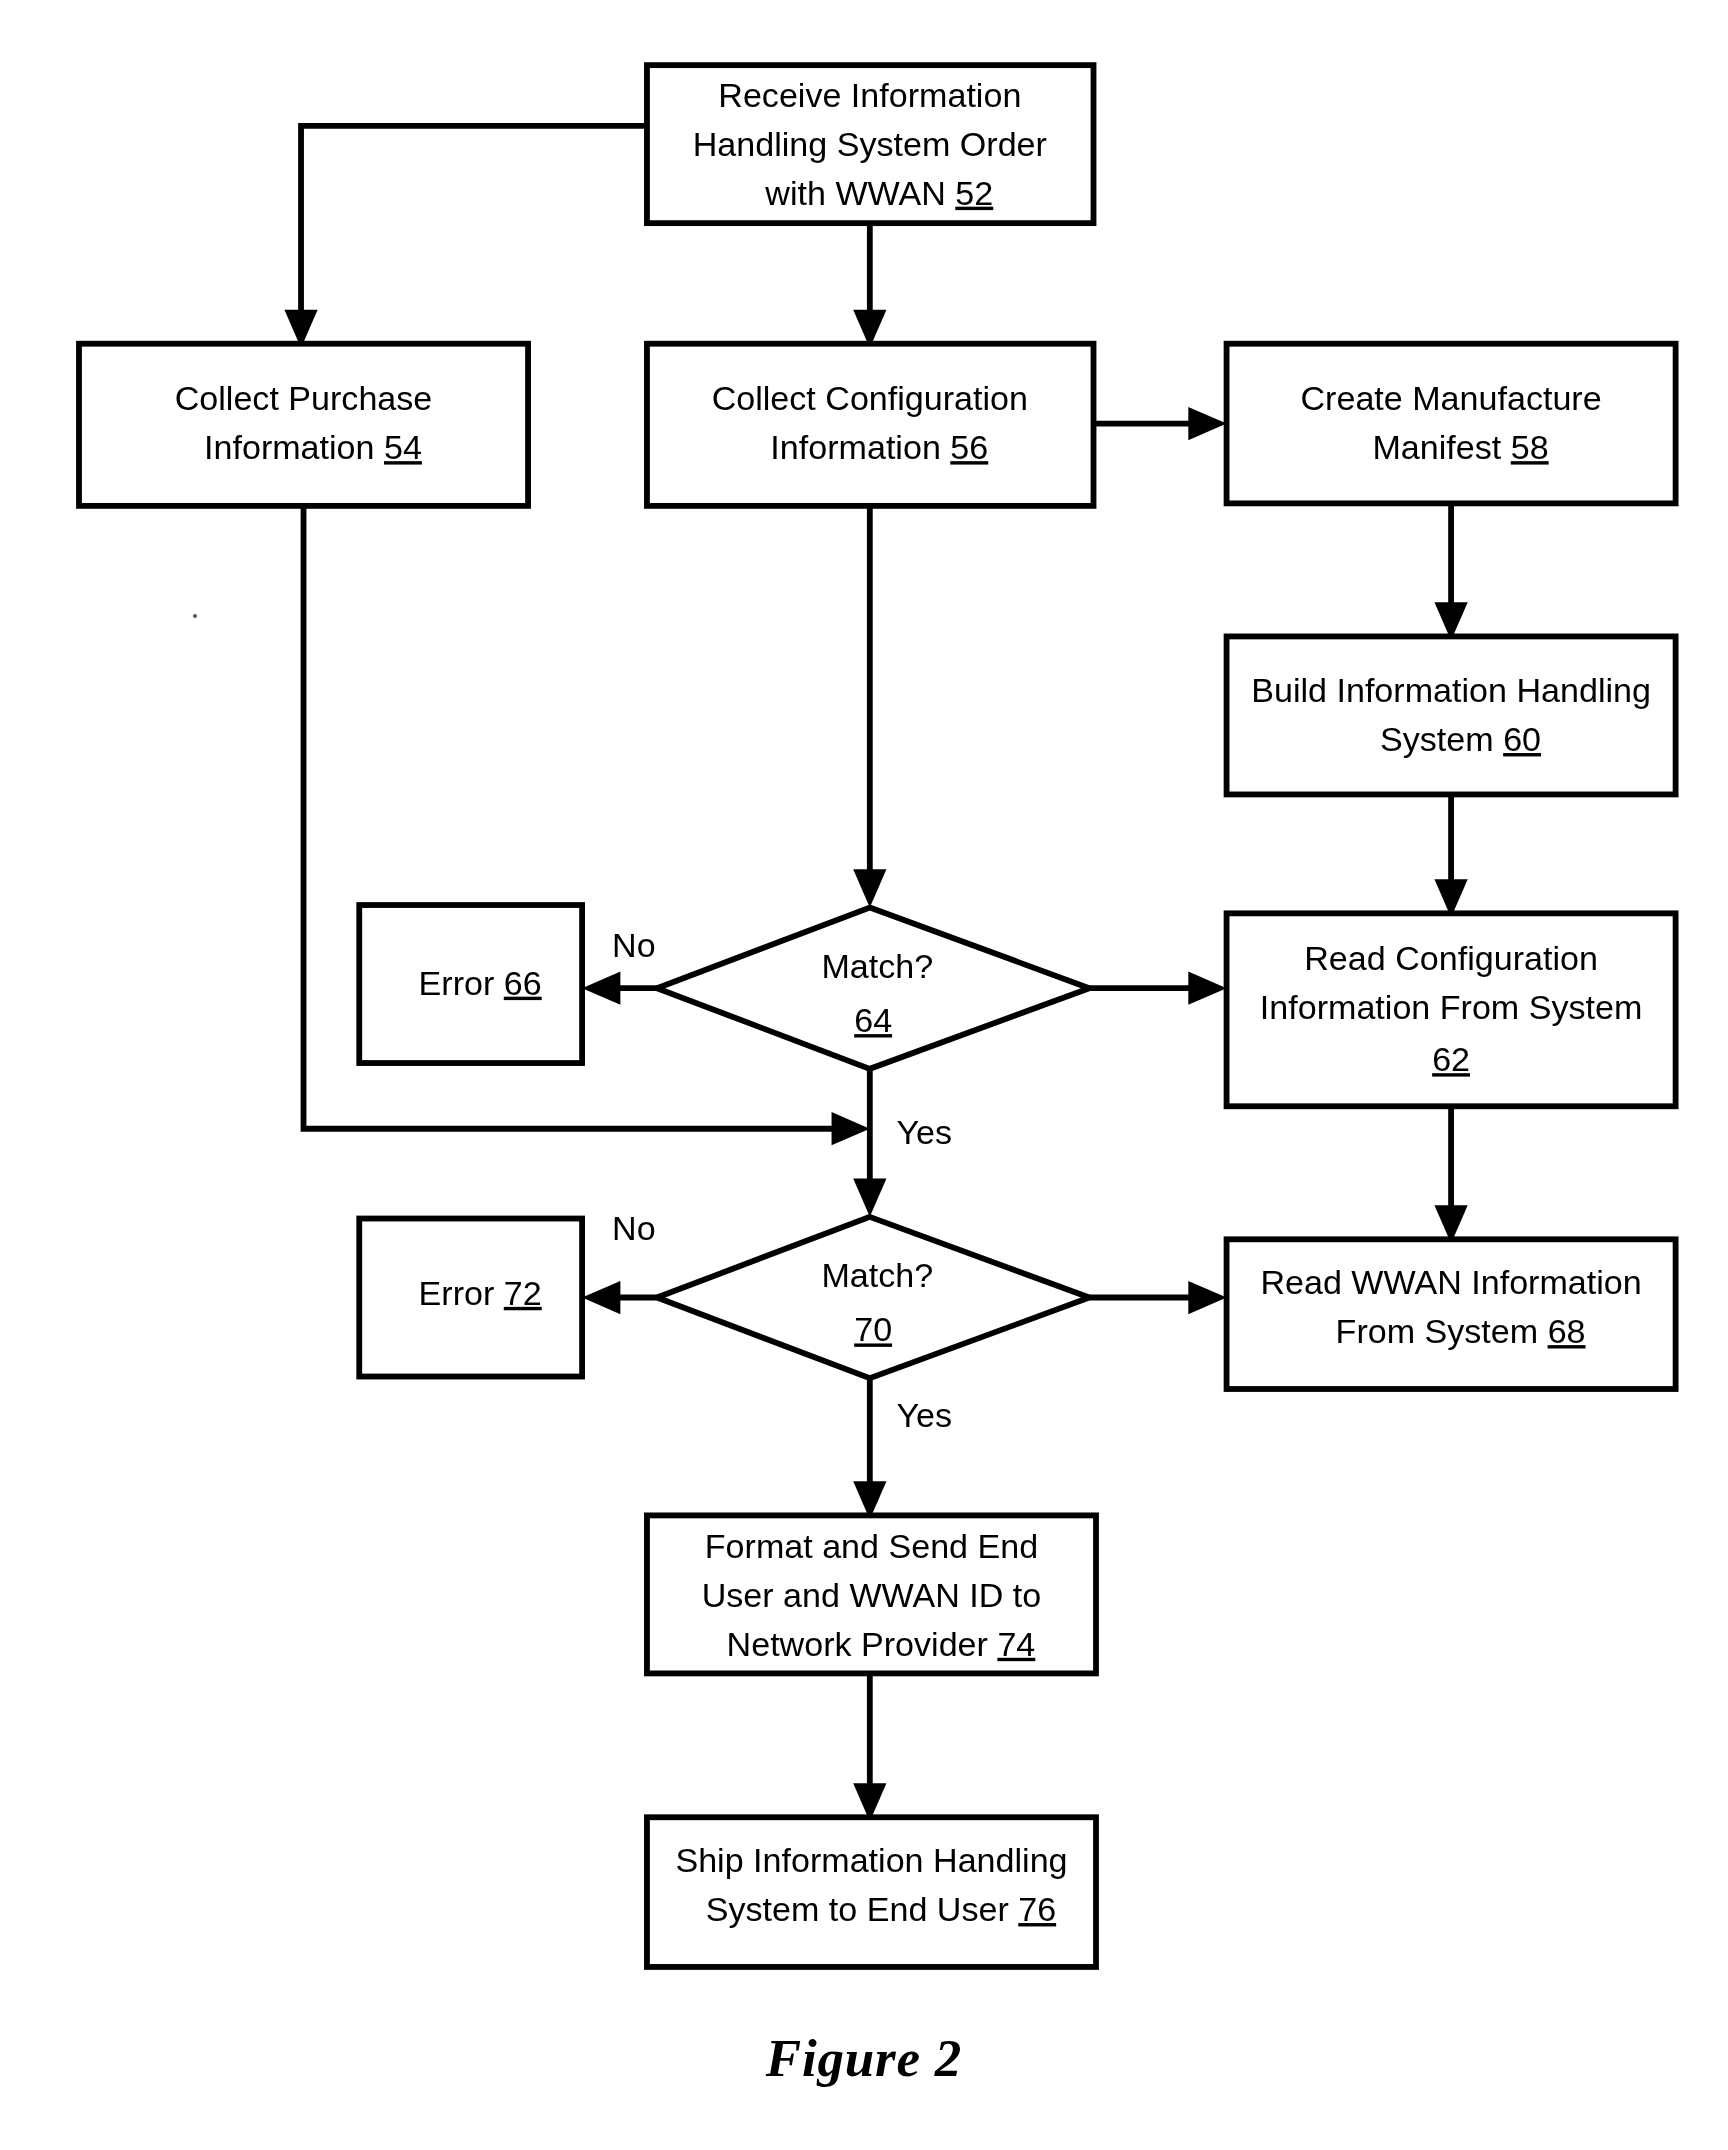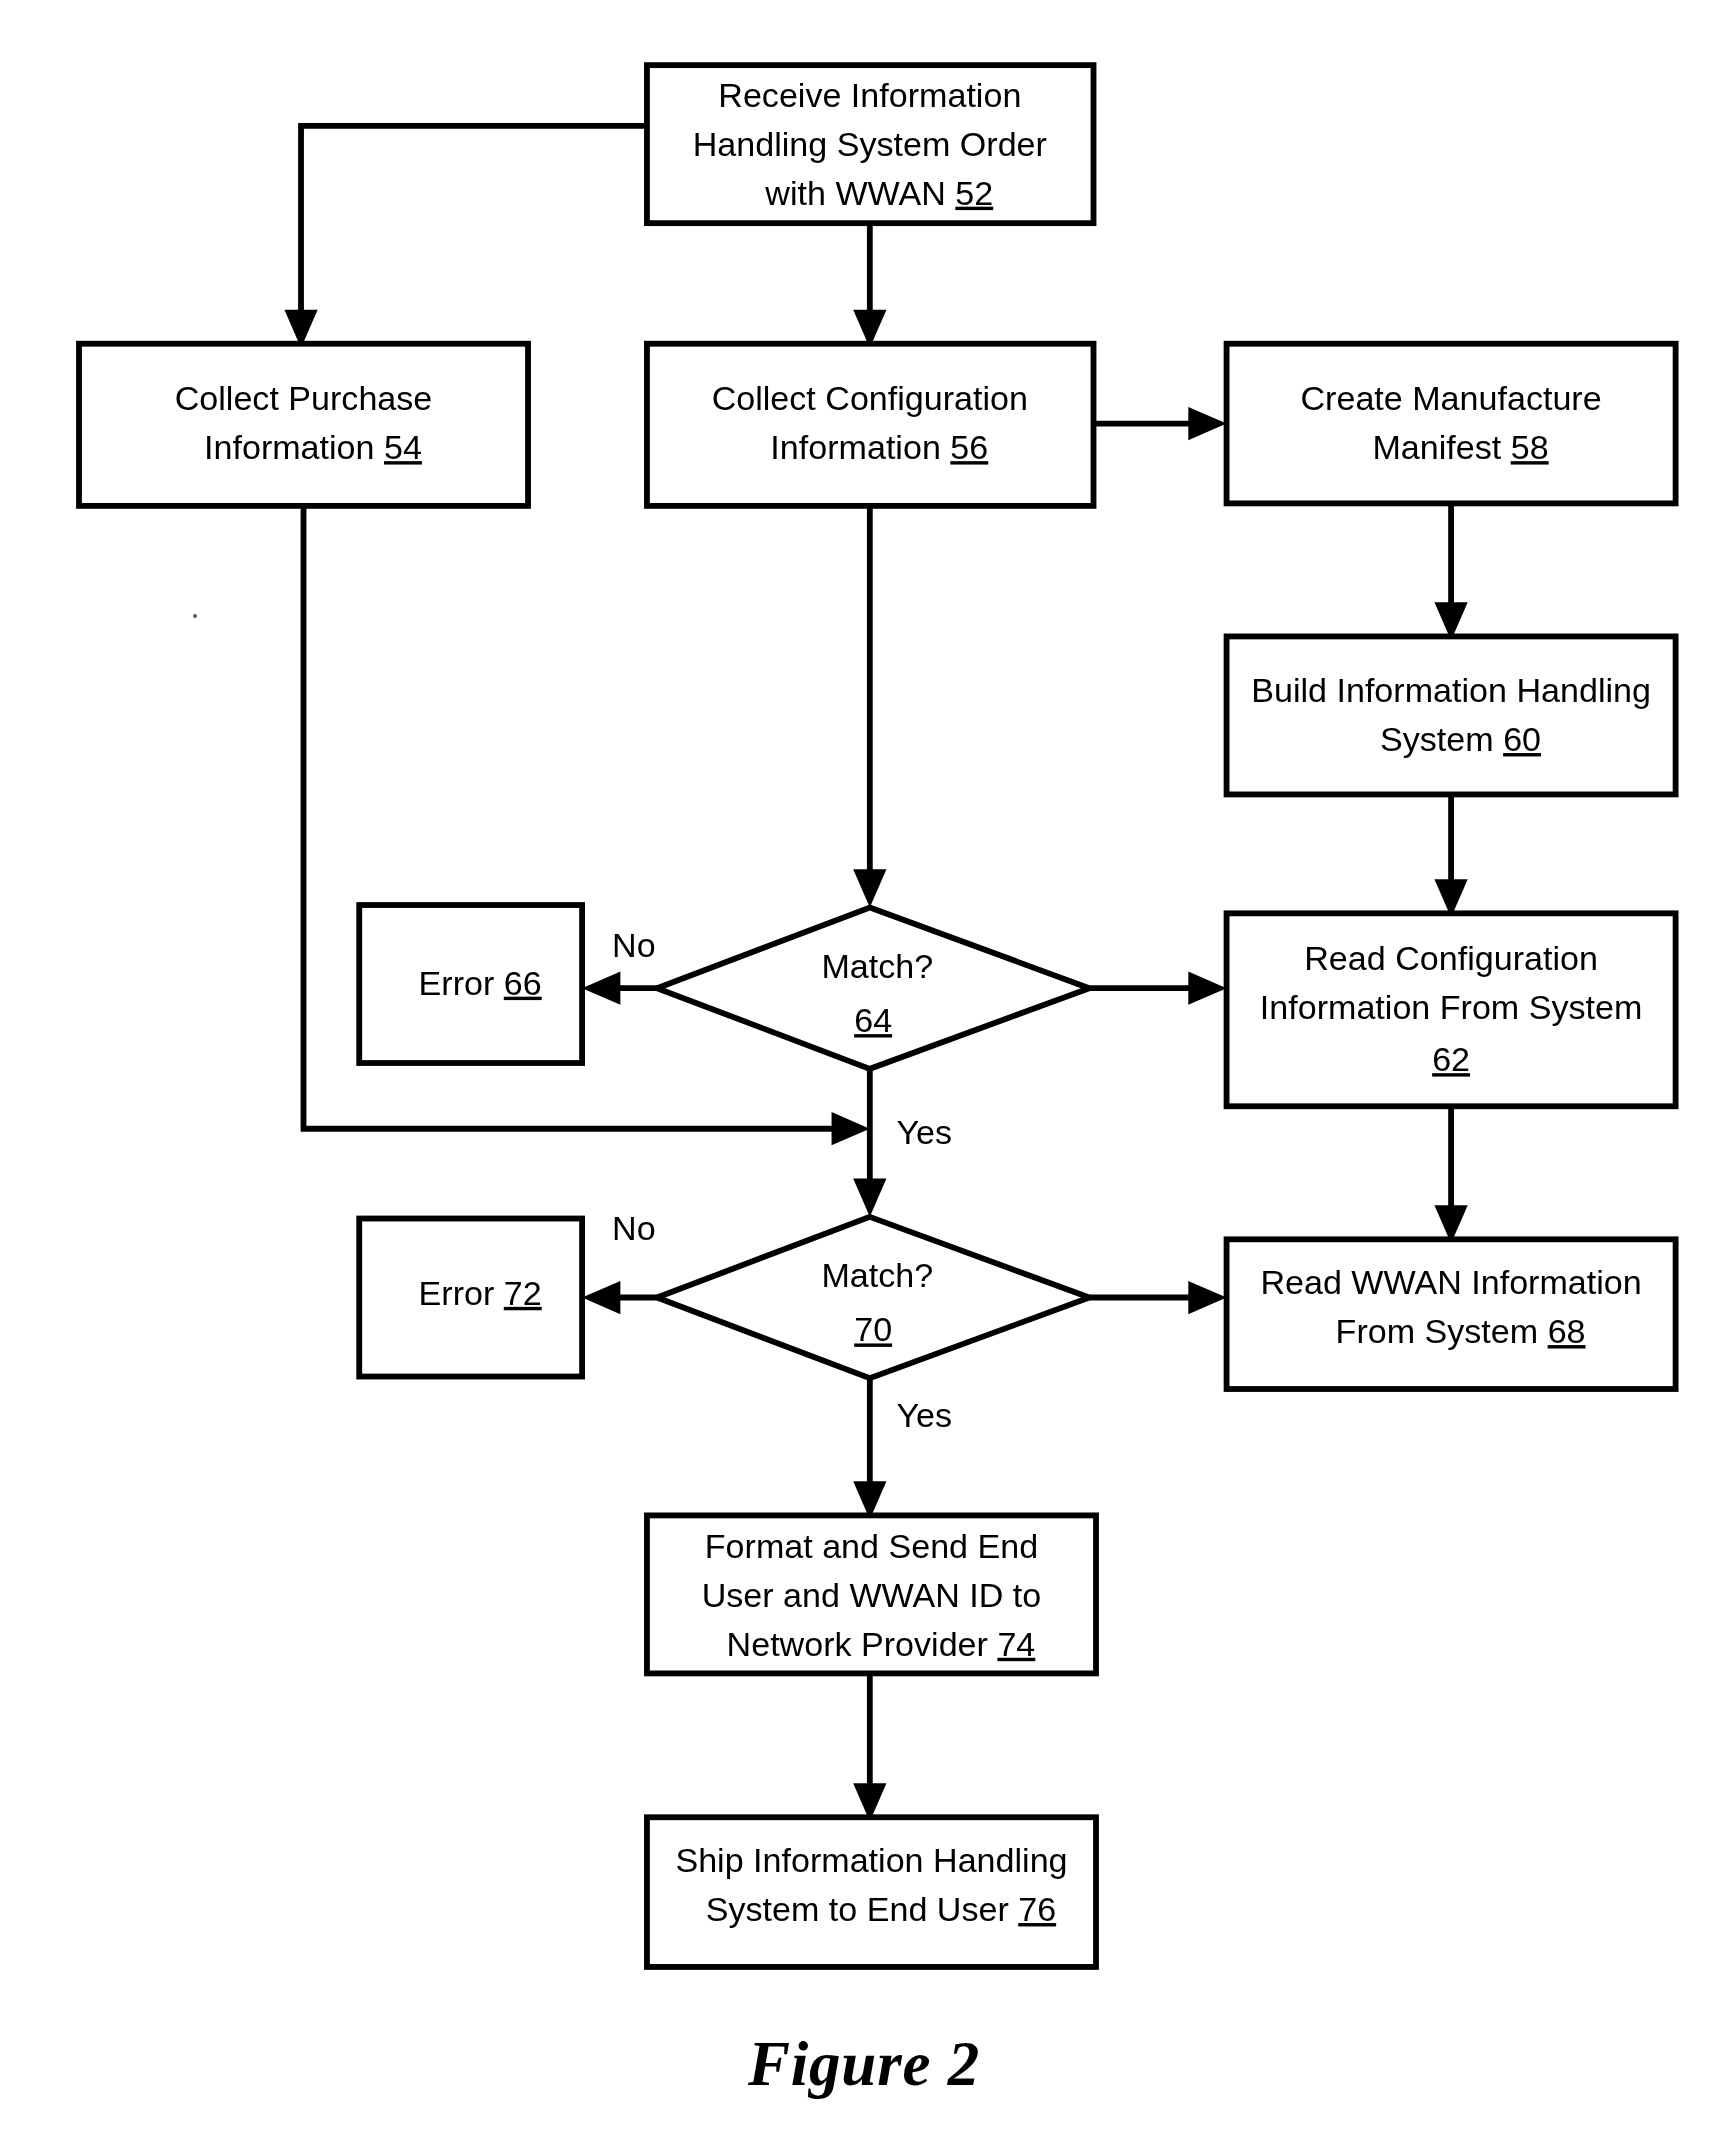--- a/index.html
+++ b/index.html
@@ -66,21 +66,21 @@
   }
   .figure-caption {
     position: absolute;
     left: 0;
     top: 2028px;
     width: 1728px;
     text-align: center;
     font-family: "Liberation Serif", serif;
     font-weight: bold;
     font-style: italic;
-    font-size: 63px;
+    font-size: 53px;
     color: #000000;
     letter-spacing: 0.8px;
   }
   .speck {
     position: absolute;
     width: 4.2px;
     height: 4.2px;
     background: #5a5a5a;
     border-radius: 50%;
   }

